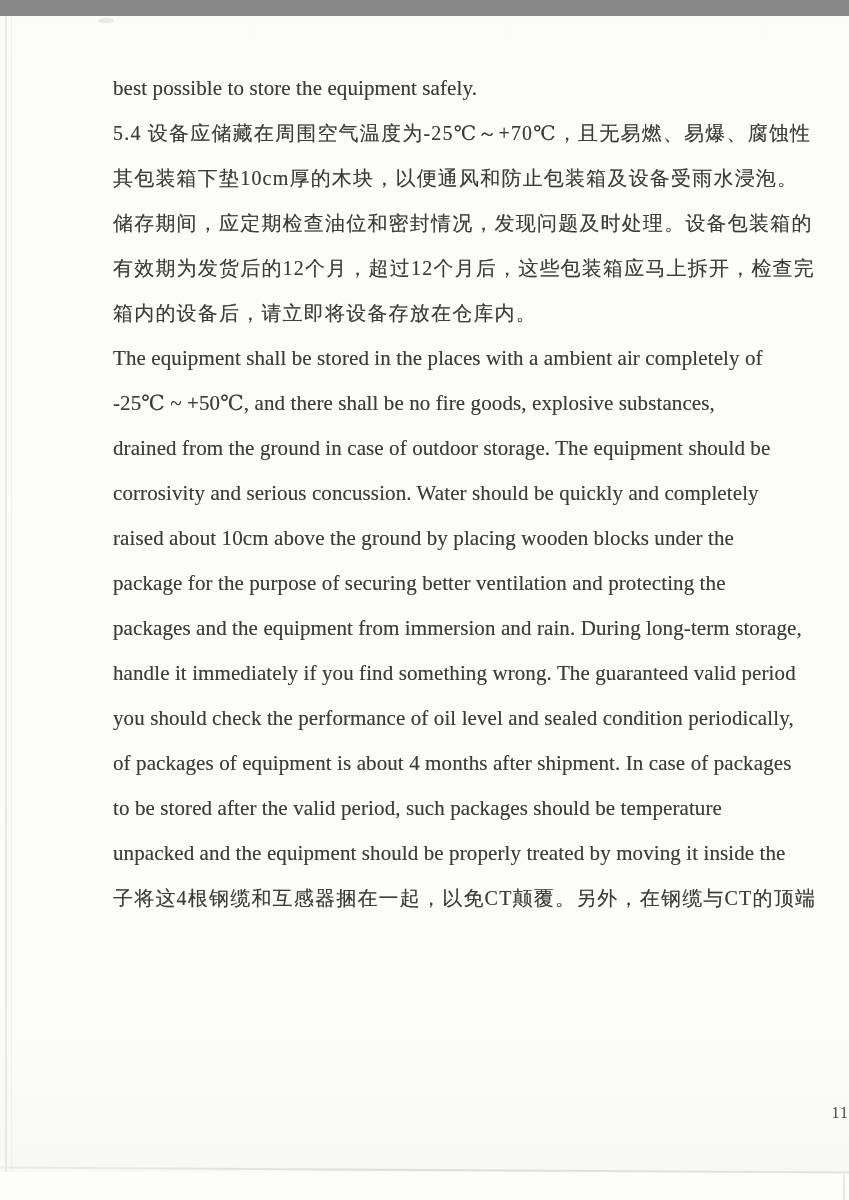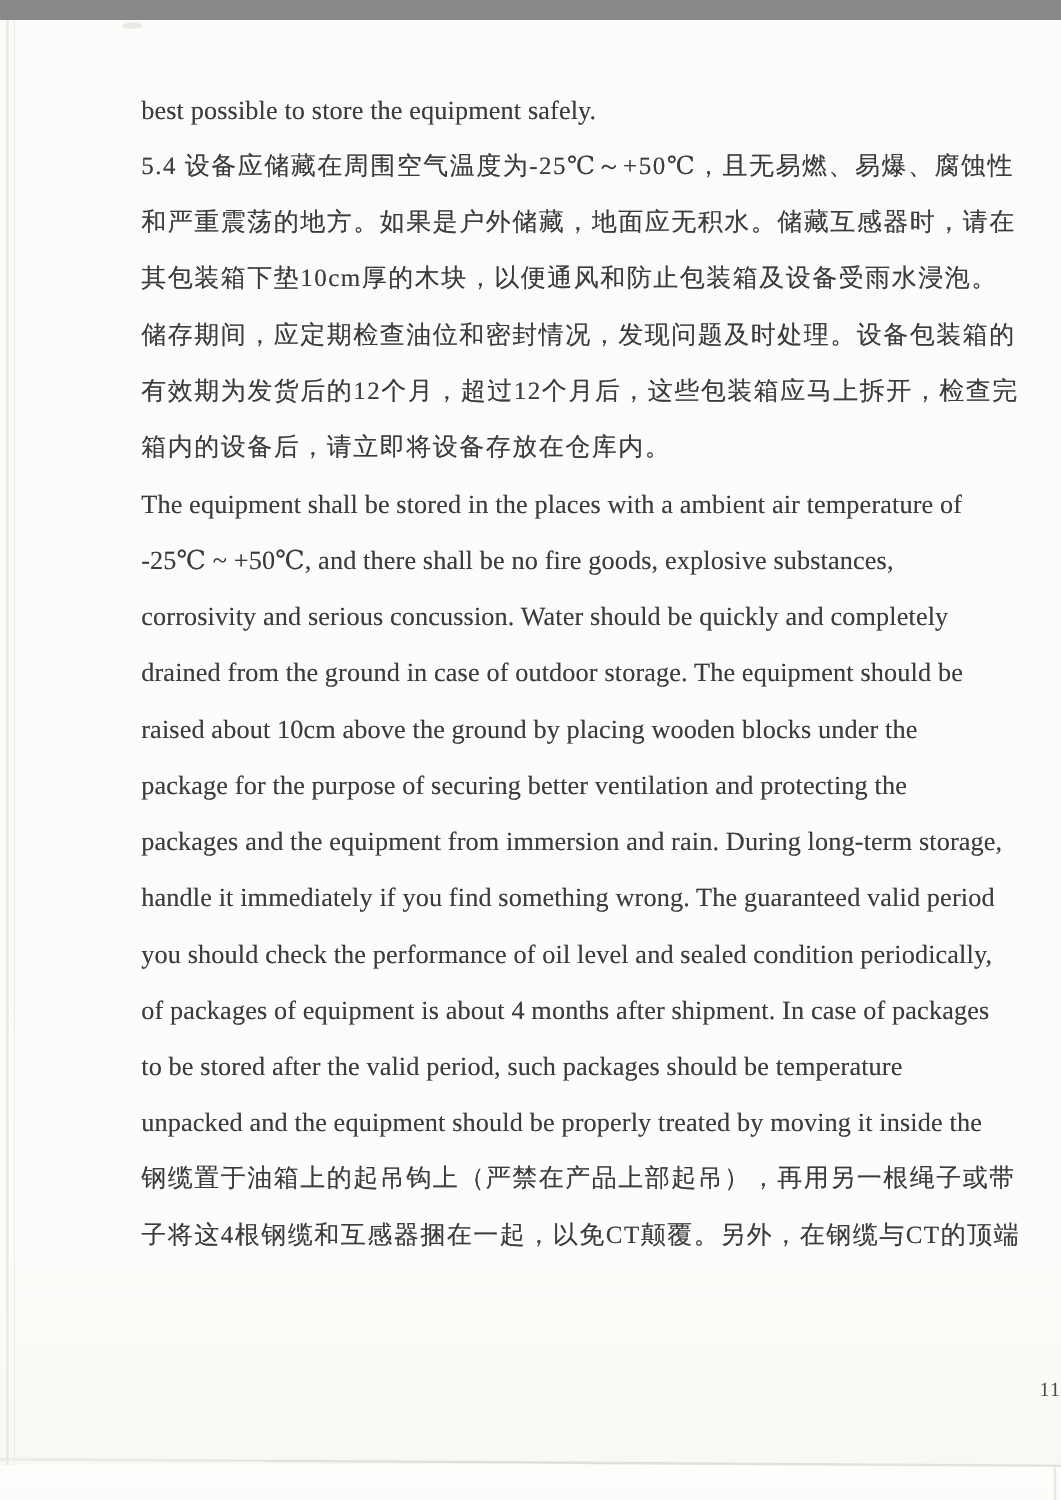--- a/index.html
+++ b/index.html
@@ -92,41 +92,39 @@
 </style>
 </head>
 <body>
 
 <div class="page">
 
   <div class="textblock">
 
     <div class="line en">best possible to store the equipment safely.</div>
 
-    <div class="line cn">5.4 设备应储藏在周围空气温度为-25℃～+50℃，且无易燃、易爆、腐蚀性</div>
-    <div class="line cn">和严重震荡的地方。如果是户外储藏，地面应无积水。储藏互感器时，请在</div>
+    <div class="line cn">5.4 设备应储藏在周围空气温度为-25℃～+70℃，且无易燃、易爆、腐蚀性</div>
     <div class="line cn">其包装箱下垫10cm厚的木块，以便通风和防止包装箱及设备受雨水浸泡。</div>
     <div class="line cn">储存期间，应定期检查油位和密封情况，发现问题及时处理。设备包装箱的</div>
     <div class="line cn">有效期为发货后的12个月，超过12个月后，这些包装箱应马上拆开，检查完</div>
     <div class="line cn">箱内的设备后，请立即将设备存放在仓库内。</div>
 
-    <div class="line en">The equipment shall be stored in the places with a ambient air temperature of</div>
+    <div class="line en">The equipment shall be stored in the places with a ambient air completely of</div>
     <div class="line en">-25℃ ~ +50℃, and there shall be no fire goods, explosive substances,</div>
+    <div class="line en">drained from the ground in case of outdoor storage. The equipment should be</div>
     <div class="line en">corrosivity and serious concussion. Water should be quickly and completely</div>
-    <div class="line en">drained from the ground in case of outdoor storage. The equipment should be</div>
     <div class="line en">raised about 10cm above the ground by placing wooden blocks under the</div>
     <div class="line en">package for the purpose of securing better ventilation and protecting the</div>
     <div class="line en">packages and the equipment from immersion and rain. During long-term storage,</div>
     <div class="line en">handle it immediately if you find something wrong. The guaranteed valid period</div>
     <div class="line en">you should check the performance of oil level and sealed condition periodically,</div>
     <div class="line en">of packages of equipment is about 4 months after shipment. In case of packages</div>
     <div class="line en">to be stored after the valid period, such packages should be temperature</div>
     <div class="line en">unpacked and the equipment should be properly treated by moving it inside the</div>
 
-    <div class="line cn">钢缆置于油箱上的起吊钩上（严禁在产品上部起吊），再用另一根绳子或带</div>
     <div class="line cn">子将这4根钢缆和互感器捆在一起，以免CT颠覆。另外，在钢缆与CT的顶端</div>
 
   </div>
 
   <div class="page-number">11</div>
 
   <div class="edge-left-outer"></div>
   <div class="edge-left-inner"></div>
   <div class="edge-bottom-shadow"></div>
   <div class="edge-bottom"></div>

